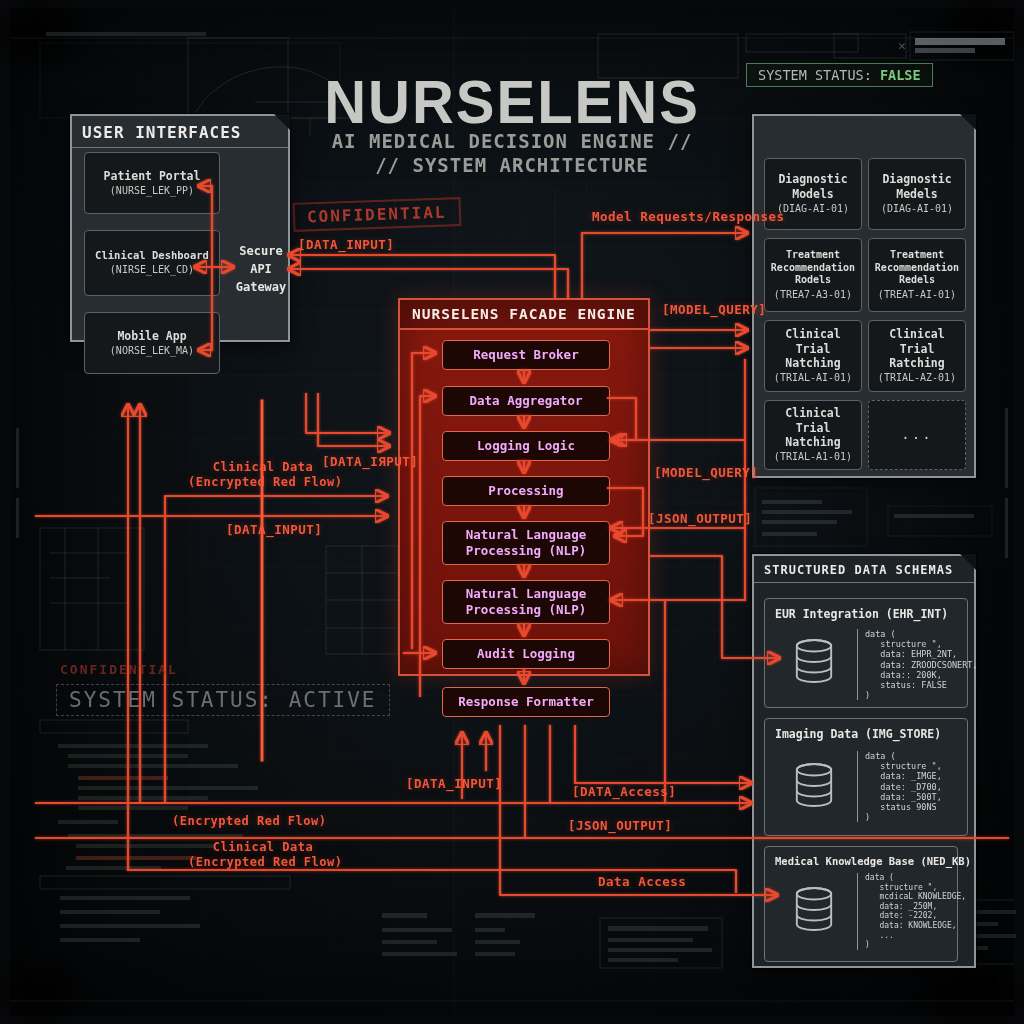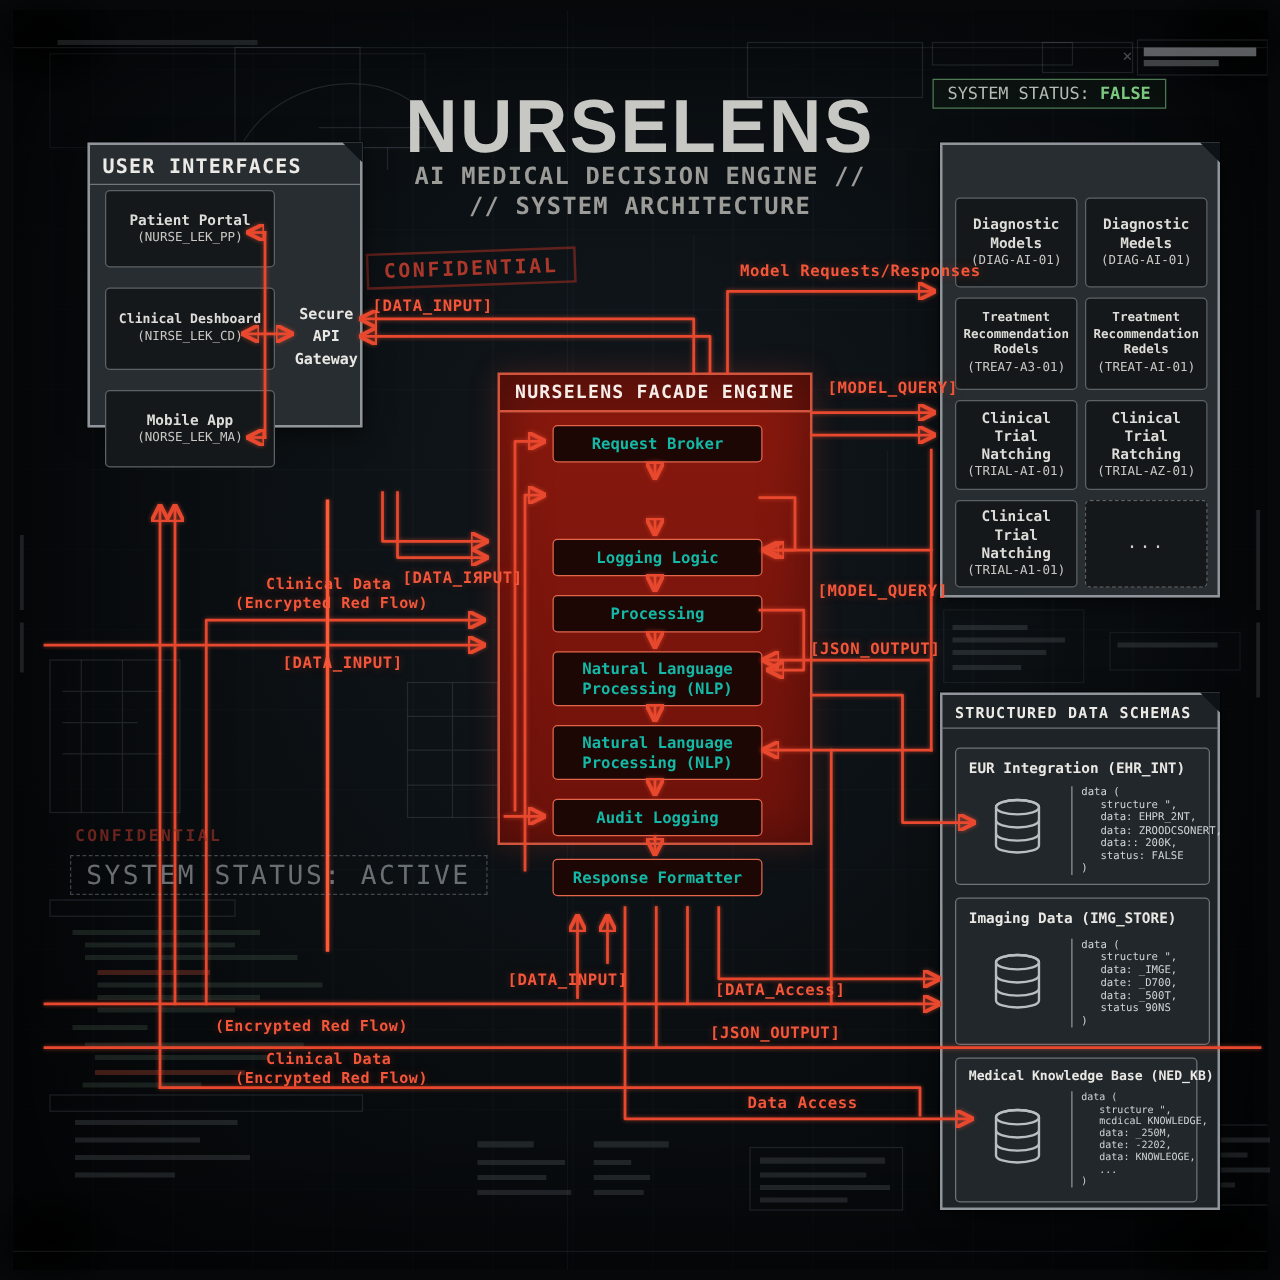--- a/index.html
+++ b/index.html
@@ -24,21 +24,21 @@
     text-align:center;white-space:pre-line;line-height:1.25;}
   .node .nm{font-size:11.5px;font-weight:bold;}
   .node .cd{font-size:10px;margin-top:2px;color:#c9c8c4;}
   .dashed{border-style:dashed;color:#cfcecb;font-size:14px;letter-spacing:2px;}
   
   #facade{position:absolute;background:linear-gradient(180deg,#8a190e,#6e120b);border:2px solid #d2543c;
     box-shadow:0 0 22px rgba(210,60,35,.25),inset 0 0 40px rgba(0,0,0,.35);}
   #facade .fhead{font-family:"DejaVu Sans Mono",monospace;font-weight:bold;font-size:14.5px;color:#f6ede9;
     letter-spacing:1px;padding:6px 12px;background:rgba(0,0,0,.22);border-bottom:2px solid #d2543c;}
   .fmod{position:absolute;left:42px;width:168px;background:#1d0705;border:1.5px solid #e2654c;border-radius:4px;
-    color:#14b8a6;font-family:"DejaVu Sans Mono",monospace;font-size:12.5px;font-weight:bold;display:flex;
+    color:#f0abfc;font-family:"DejaVu Sans Mono",monospace;font-size:12.5px;font-weight:bold;display:flex;
     align-items:center;justify-content:center;text-align:center;line-height:1.3;white-space:pre-line;}
   
   .card{position:absolute;background:#22272b;border:1.5px solid #6d7377;border-radius:4px;}
   .card .ct{font-family:"DejaVu Sans Mono",monospace;font-weight:bold;font-size:11.5px;color:#e8e7e3;padding:8px 10px 2px 10px;white-space:nowrap;}
   .card pre{margin:0;position:absolute;font-family:"DejaVu Sans Mono",monospace;font-size:8.5px;line-height:1.2;
     color:#cfd3d5;border-left:1.5px solid #8f9598;padding-left:7px;}
   
   .flabel{position:absolute;color:#f4563a;font-family:"DejaVu Sans Mono",monospace;font-weight:bold;font-size:12.5px;
     letter-spacing:.5px;white-space:pre;text-align:center;text-shadow:0 0 7px rgba(240,70,40,.35);line-height:1.25;}
   .stamp{position:absolute;border:2px solid rgba(165,45,32,.55);color:rgba(200,64,46,.85);
@@ -173,20 +173,21 @@
     </div>
     <div class="p mono" style="left:158px;top:126px;width:62px;text-align:center;color:#e8e7e3;font-size:12px;font-weight:bold;white-space:pre-line;line-height:1.5;">Secure
 API
 Gateway</div>
   </div>
 
   <div id="facade" style="left:388px;top:290px;width:252px;height:378px;">
     <i class="notch" style="border-top-color:#0d1216;"></i>
     <div class="fhead">NURSELENS FACADE ENGINE</div>
     <div class="fmod" style="top:40px;height:30px;">Request Broker</div>
+    <div class="fmod" style="top:86px;height:30px;">Data Aggregator</div>
     <div class="fmod" style="top:131px;height:30px;">Logging Logic</div>
     <div class="fmod" style="top:176px;height:30px;">Processing</div>
     <div class="fmod" style="top:221px;height:44px;">Natural Language
 Processing (NLP)</div>
     <div class="fmod" style="top:280px;height:44px;">Natural Language
 Processing (NLP)</div>
     <div class="fmod" style="top:339px;height:30px;">Audit Logging</div>
     <div class="fmod" style="top:387px;height:30px;">Response Formatter</div>
   </div>
 

